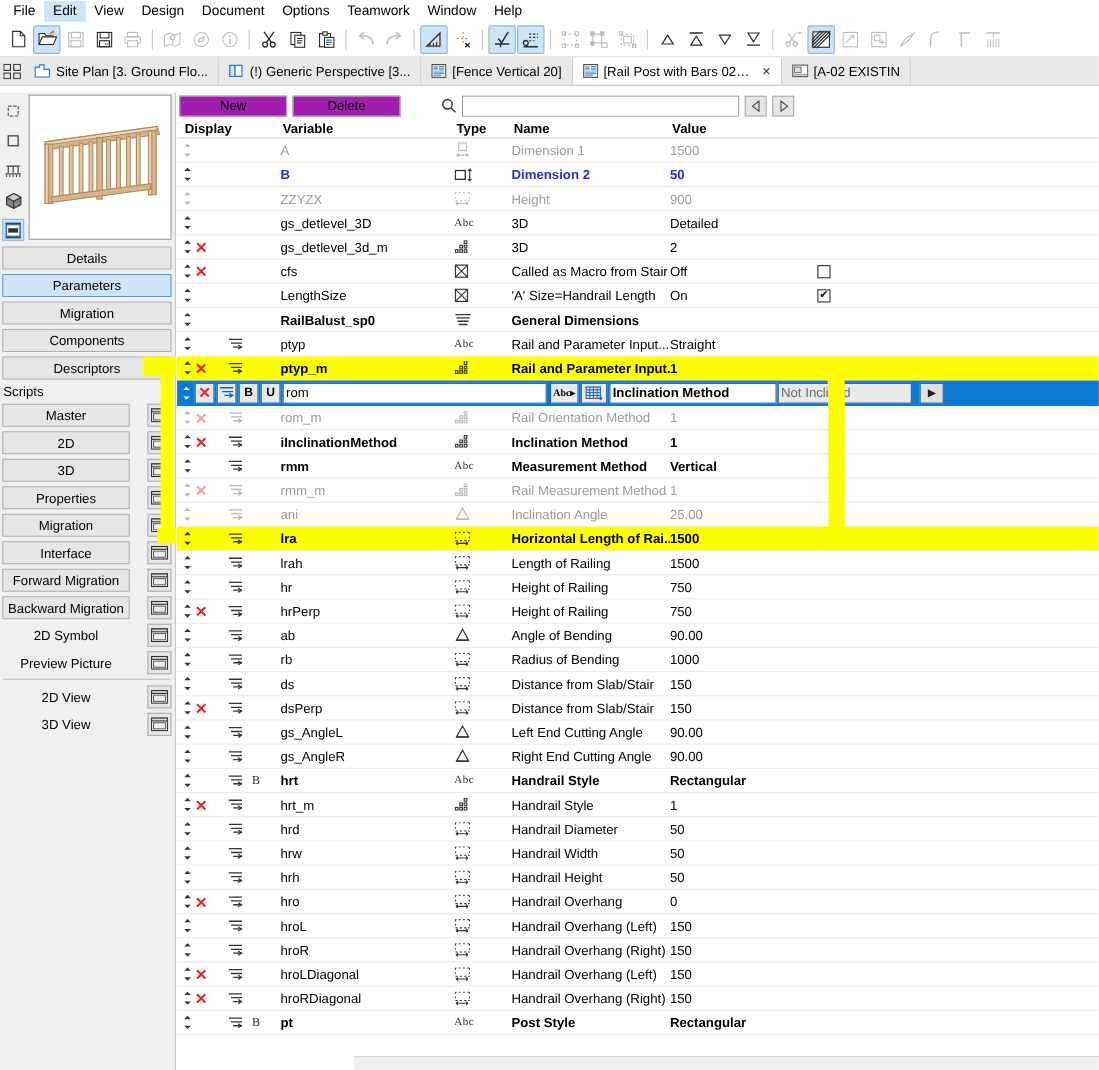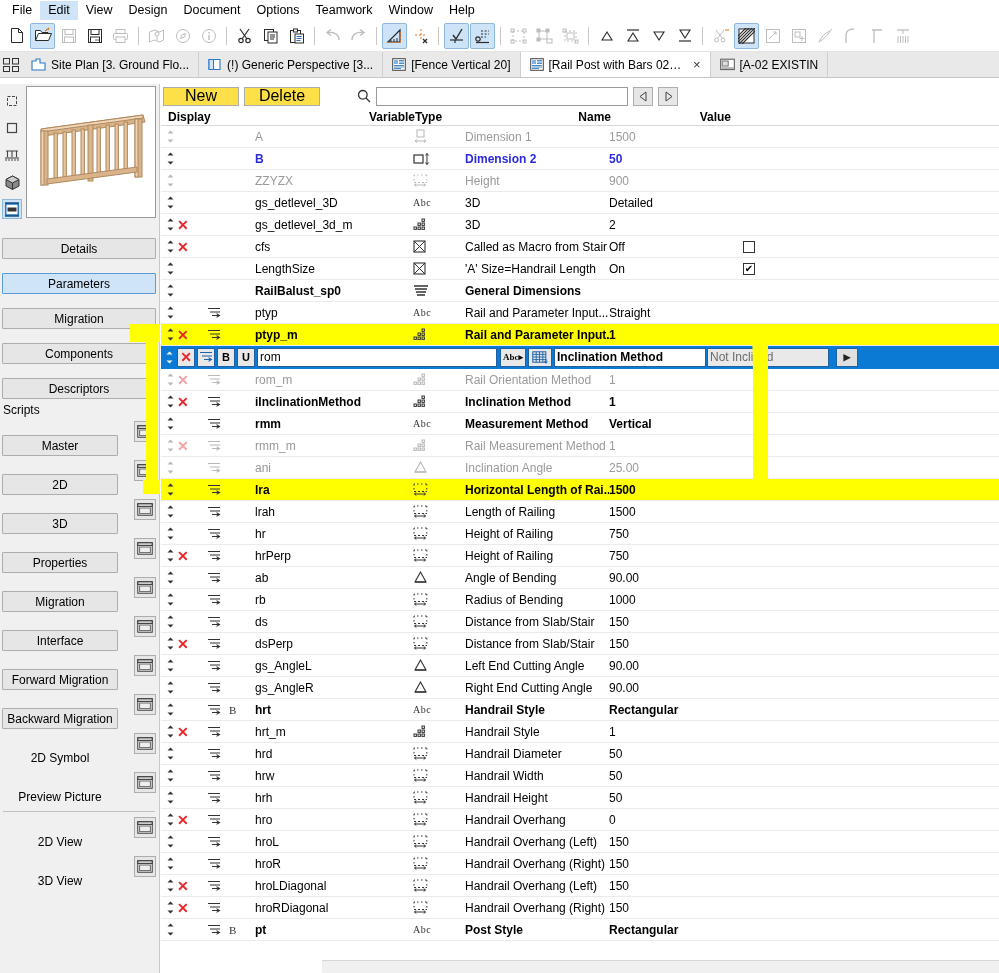--- a/index.html
+++ b/index.html
@@ -79,21 +79,21 @@
 
   .preview {
     position: absolute; left: 26px; top: 2px; width: 130px; height: 132px;
     background: #ffffff; border: 1px solid #9a9a9a;
   }
 
   .btnlist { position: absolute; left: 2px; right: 3px; top: 140px; }
   .pbtn {
     height: 21px; margin-bottom: 4px; background: #e6e6e6;
     border: 1px solid #adadad; display: flex; align-items: center;
-    justify-content: center; font-size: 12px; border-radius: 1px; margin-top: 14px;
+    justify-content: center; font-size: 12px; border-radius: 1px;
   }
   .pbtn.sel { background: #cfe4f7; border-color: #5b9bd5; }
   .scripts-label { font-size: 12px; margin: 3px 0 4px 0; padding-left: 1px; }
   .row2 { display: flex; gap: 16px; margin-bottom: 4px; }
   .row2 .pbtn { flex: 1; margin-bottom: 0; }
   .sqbtn {
     width: 22px; height: 21px; background: #e6e6e6; border: 1px solid #adadad;
     display: flex; align-items: center; justify-content: center;
   }
   .hsep { height: 1px; background: #c0c0c0; margin: 4px 1px 5px 1px; }
@@ -101,40 +101,40 @@
   
   .rightpane {
     position: absolute; left: 161px; top: 84px; right: 0; bottom: 0;
     background: #ffffff;
   }
   .tabletoolbar {
     height: 24px; display: flex; align-items: center; gap: 5px;
     padding: 2px 4px 2px 2px;
   }
   .tbtn {
-    width: 76px; height: 19px; background: #fde047; border: 1px solid #adadad;
-    display: flex; align-items: center; justify-content: center; font-size: 16px;
+    width: 98px; height: 19px; background: #a21caf; border: 1px solid #adadad;
+    display: flex; align-items: center; justify-content: center; font-size: 12px;
   }
   .searchwrap { display: flex; align-items: center; gap: 5px; margin-left: 32px; }
   .searchbox {
     width: 252px; height: 19px; background: #ffffff; border: 1px solid #9a9a9a;
   }
   .searchbox input {
     width: 100%; height: 100%; border: 0; outline: none;
     font-family: "Liberation Sans", sans-serif; font-size: 12px; padding: 0 3px;
   }
   .navbtn {
     width: 20px; height: 19px; background: #e6e6e6; border: 1px solid #adadad;
     display: flex; align-items: center; justify-content: center;
   }
 
   .thead {
     display: flex; height: 18px; align-items: center;
     font-size: 12px; font-weight: bold; padding-left: 2px;
-    border-bottom: 1px solid #d8d8d8; background: #fff; text-align: right;
+    border-bottom: 1px solid #d8d8d8; background: #fff;
   }
 
   .tbody { position: relative; }
   .trow {
     display: flex; align-items: center; height: 22px;
     border-bottom: 1px solid #ebebeb; font-size: 12px; position: relative;
   }
   .c-disp { width: 46px; display: flex; align-items: center; gap: 2px; padding-left: 5px; }
   .c-flag { width: 48px; display: flex; align-items: center; gap: 3px; }
   .c-var  { width: 158px; }

